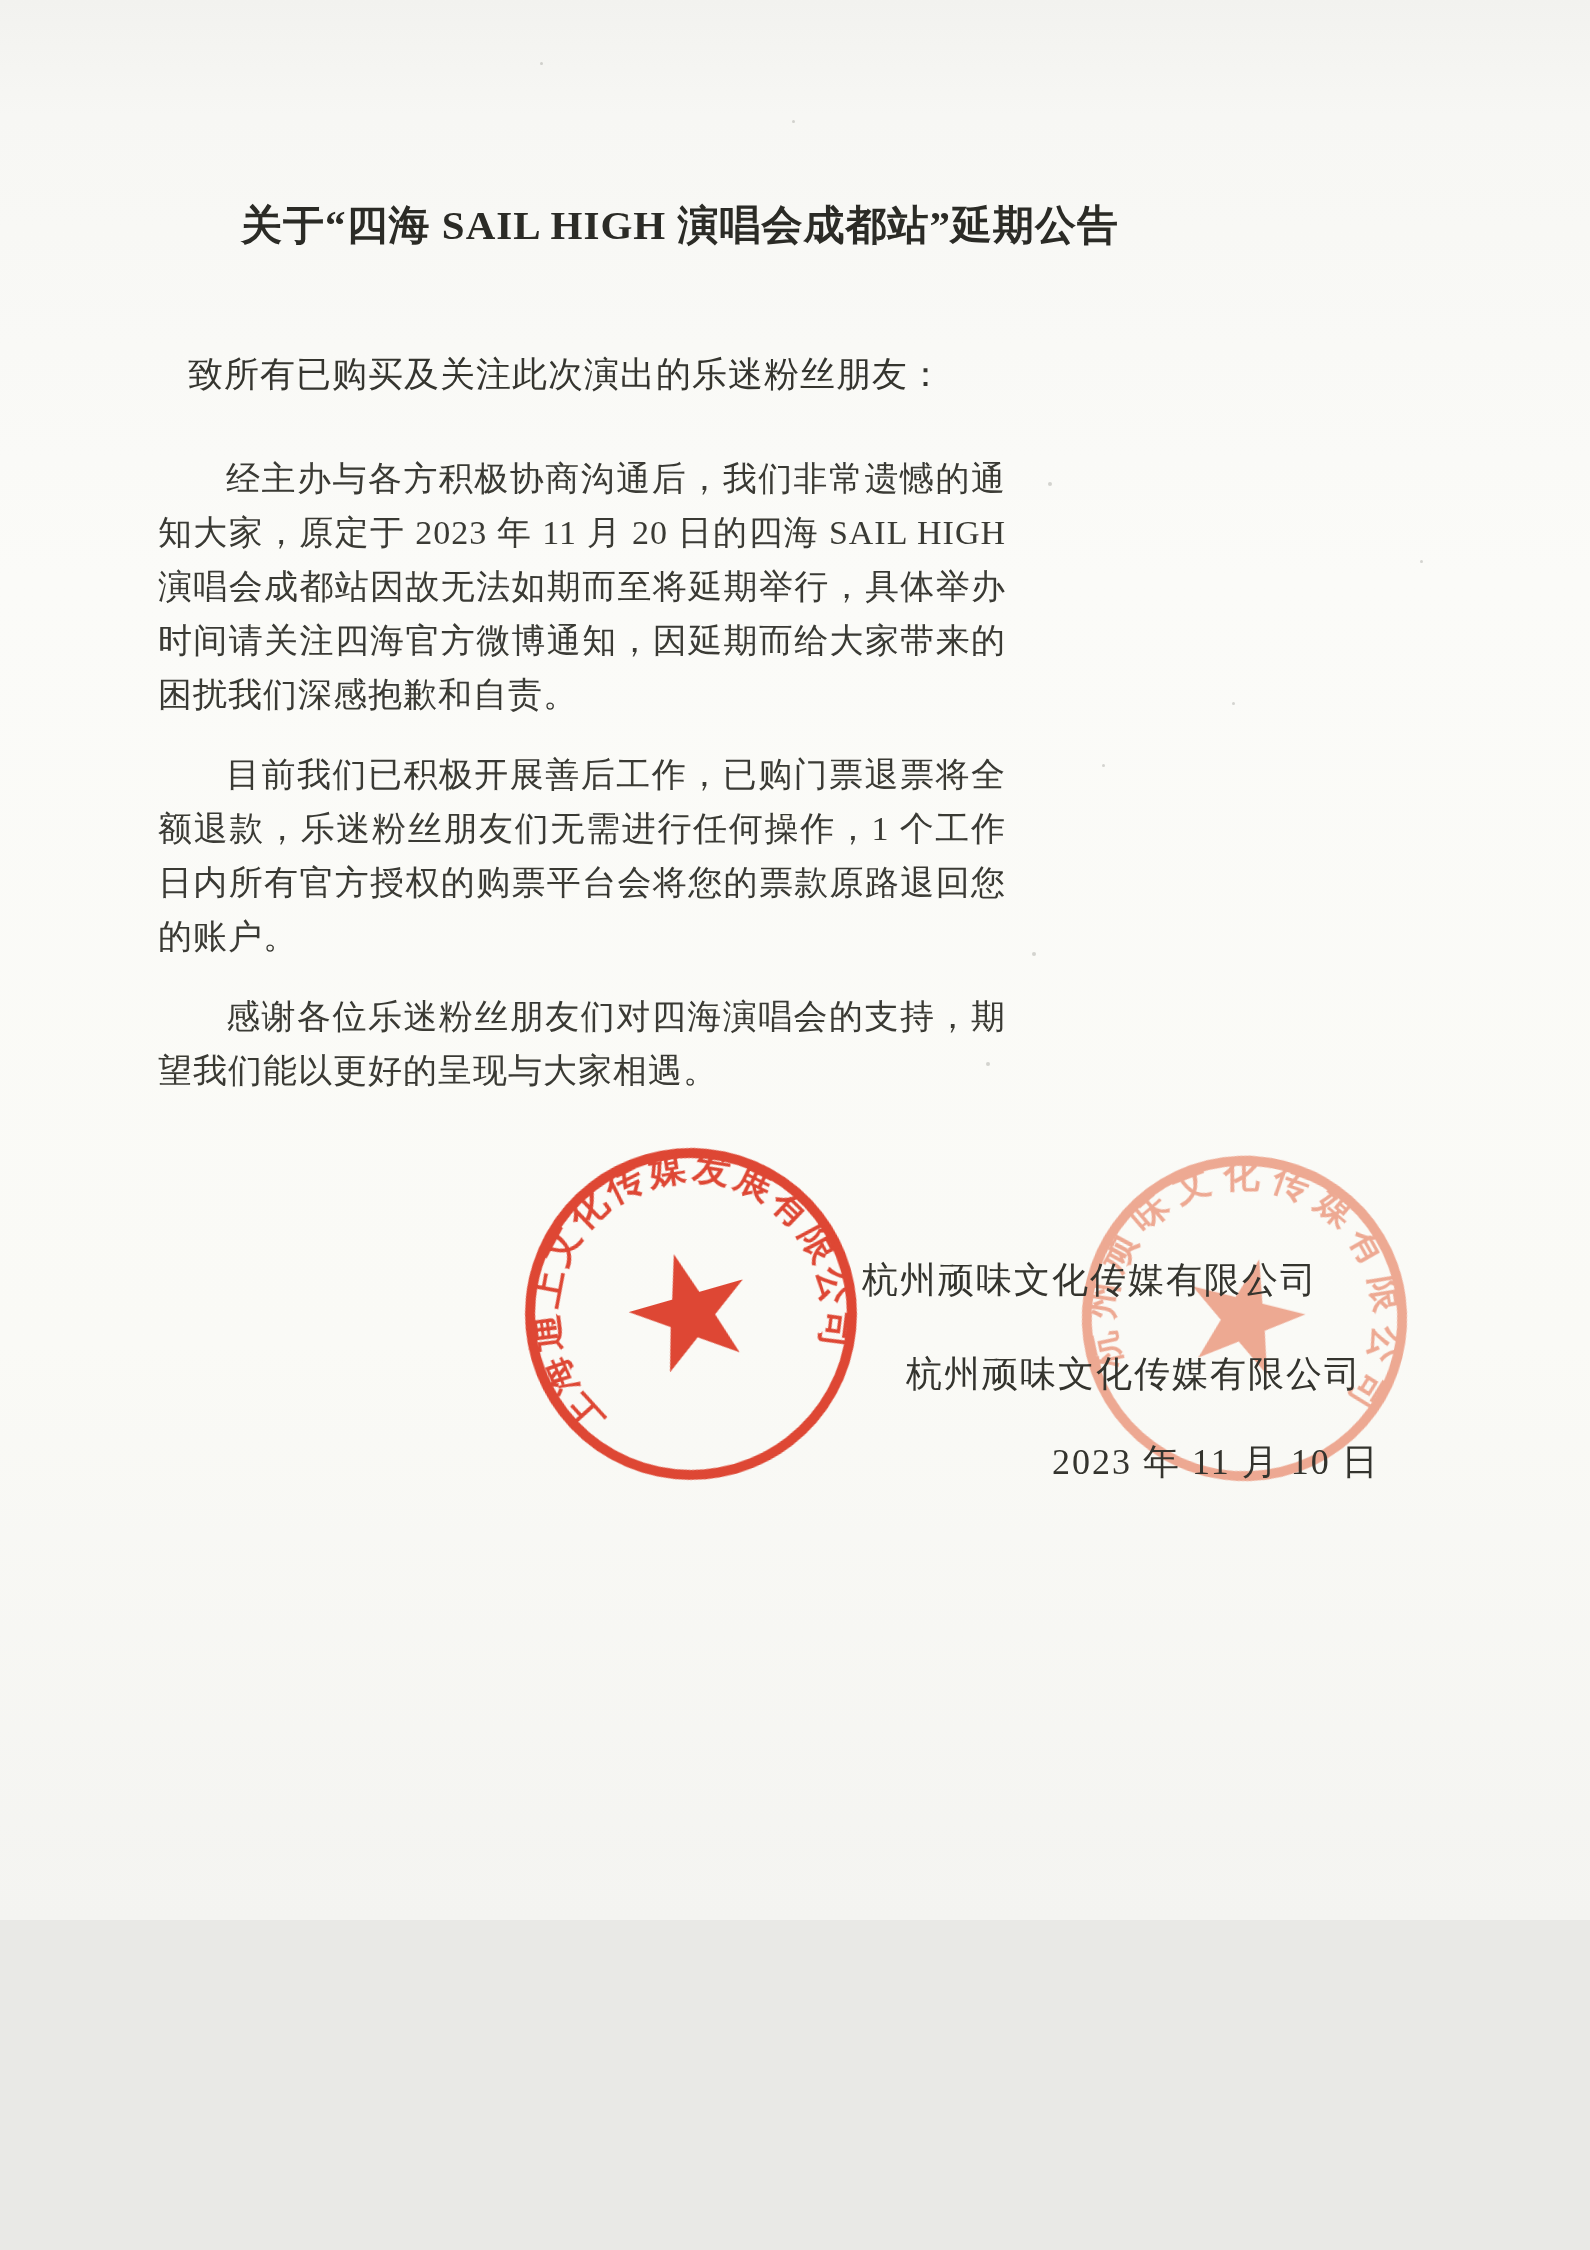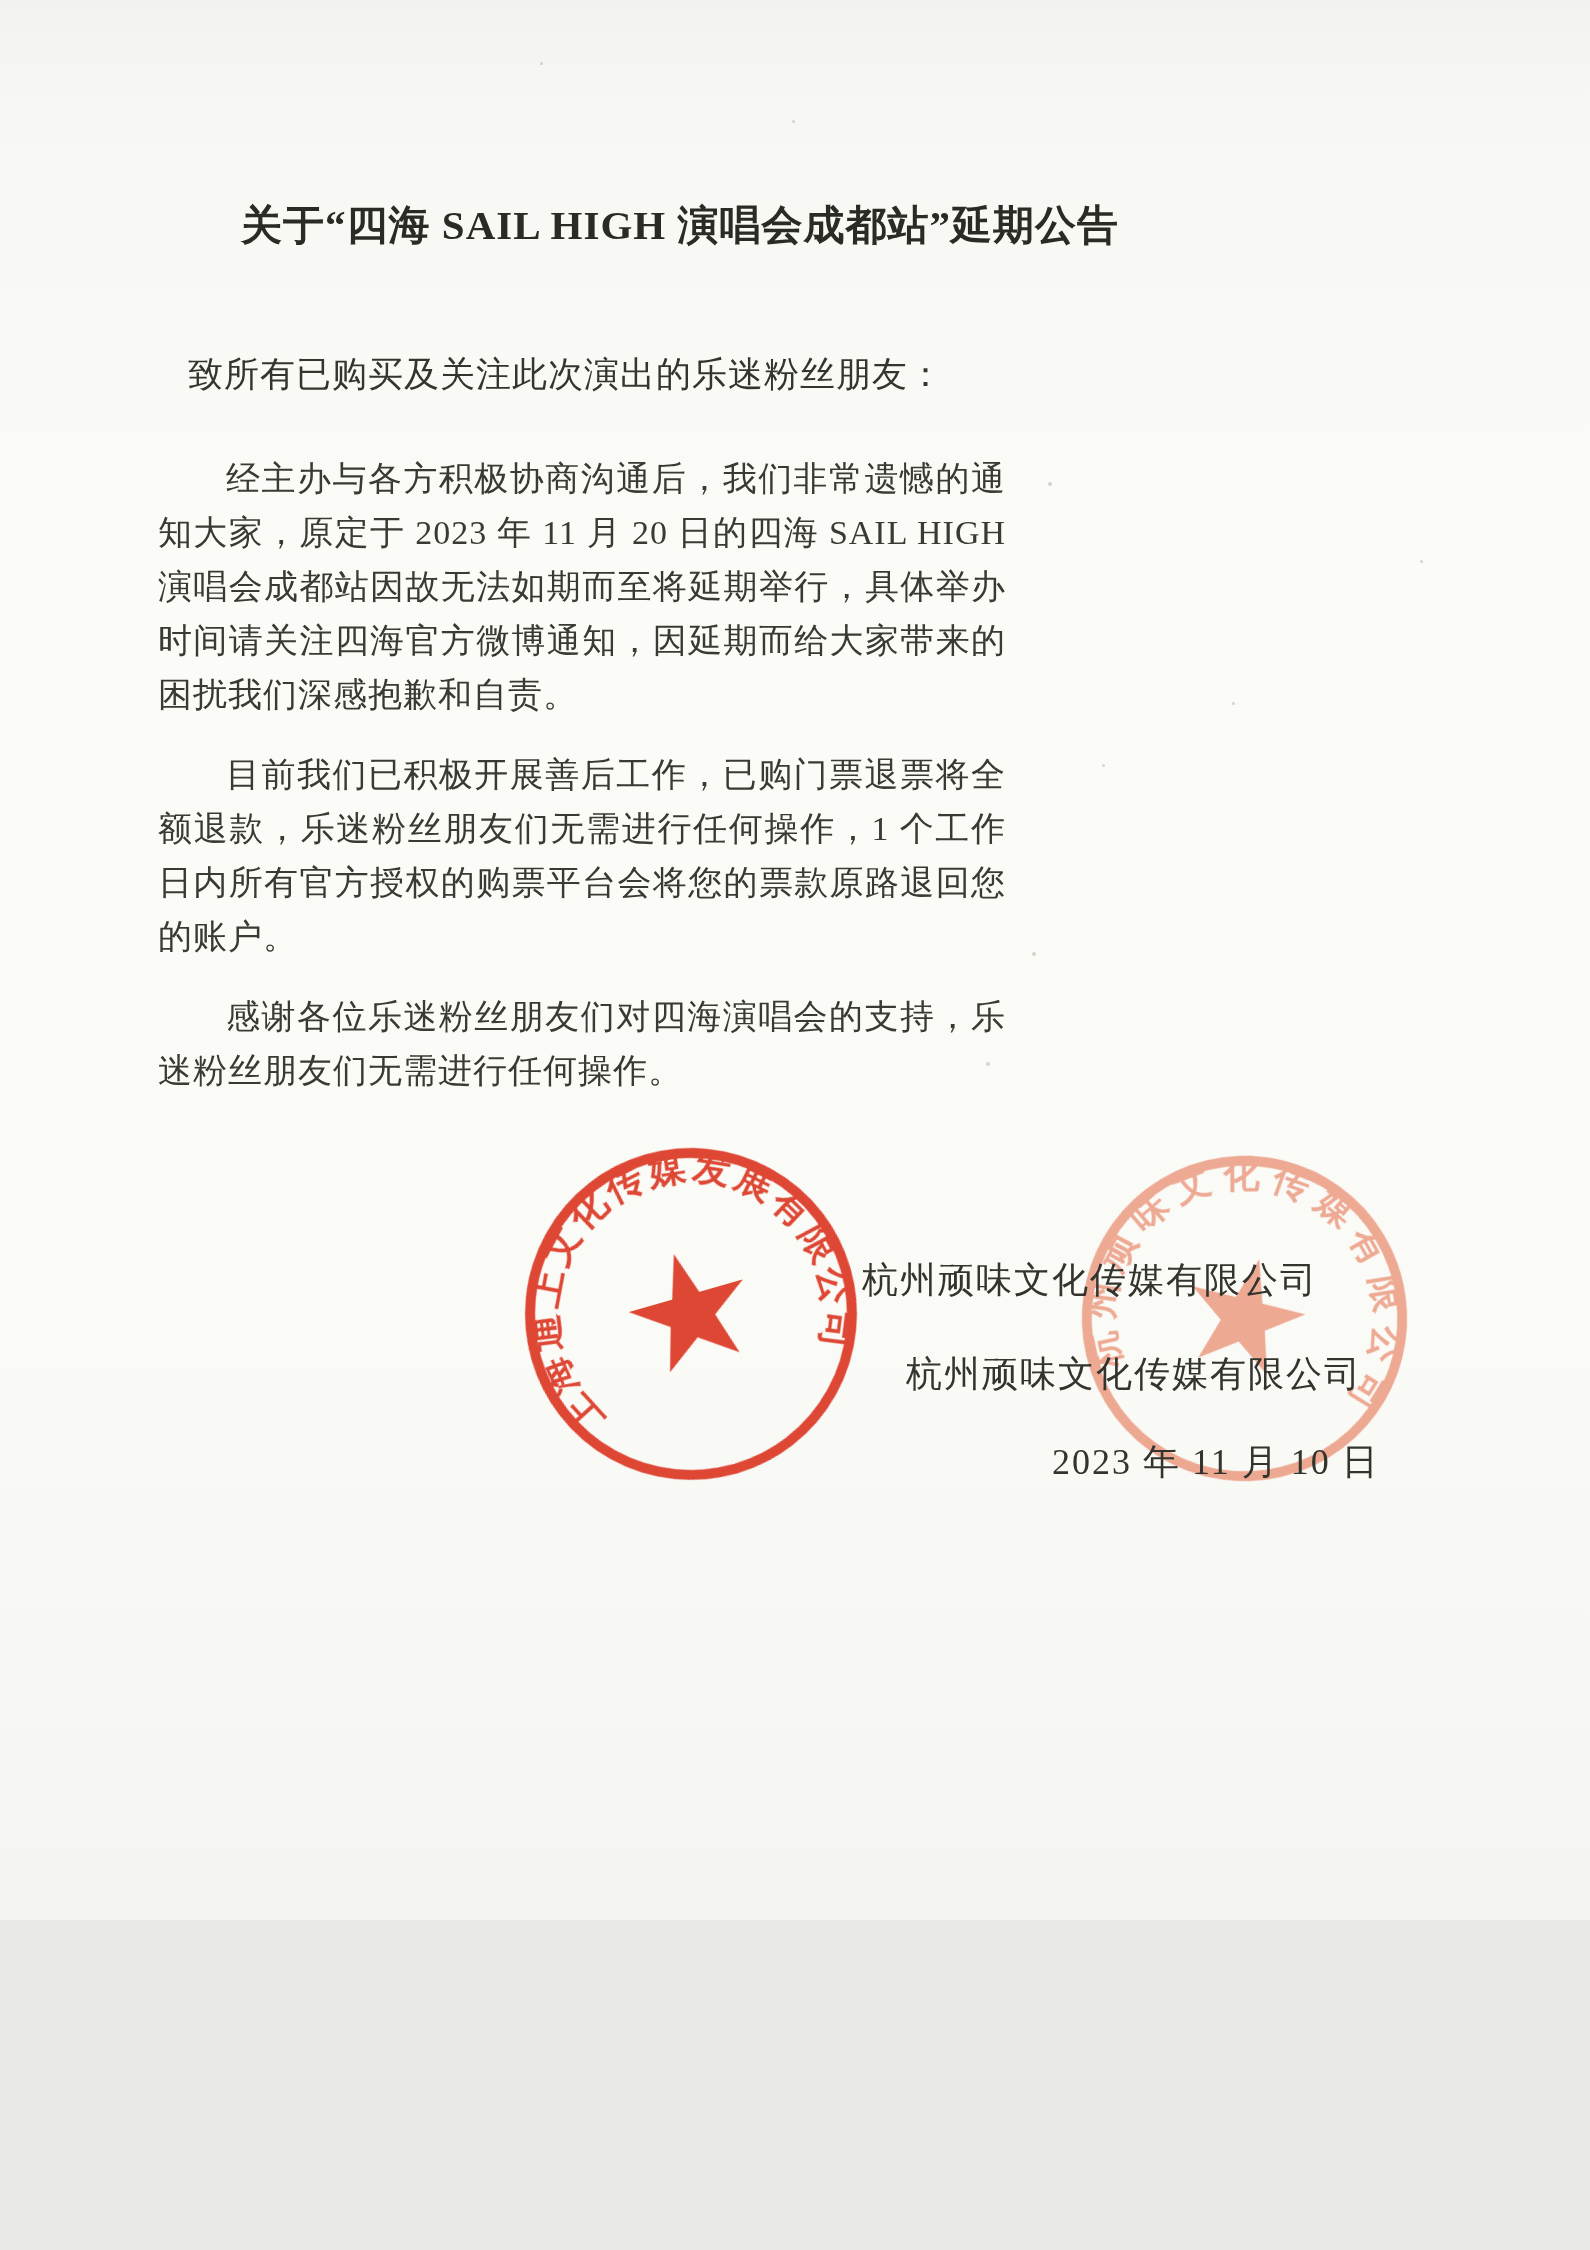--- a/index.html
+++ b/index.html
@@ -60,21 +60,21 @@
 
 <div class="page">
 
   <h1 class="title">关于“四海 SAIL HIGH 演唱会成都站”延期公告</h1>
 
   <p class="salutation">致所有已购买及关注此次演出的乐迷粉丝朋友：</p>
 
   <div class="body-text">
     <p>经主办与各方积极协商沟通后，我们非常遗憾的通知大家，原定于 2023 年 11 月 20 日的四海 SAIL HIGH 演唱会成都站因故无法如期而至将延期举行，具体举办时间请关注四海官方微博通知，因延期而给大家带来的困扰我们深感抱歉和自责。</p>
     <p>目前我们已积极开展善后工作，已购门票退票将全额退款，乐迷粉丝朋友们无需进行任何操作，1 个工作日内所有官方授权的购票平台会将您的票款原路退回您的账户。</p>
-    <p>感谢各位乐迷粉丝朋友们对四海演唱会的支持，乐迷粉丝朋友们无需进行任何操作。</p>
+    <p>感谢各位乐迷粉丝朋友们对四海演唱会的支持，期望我们能以更好的呈现与大家相遇。</p>
   </div>
 
   <svg class="stamp stamp-left" width="352" height="352" viewBox="0 0 350 350">
     <circle cx="175" cy="175" r="160" fill="none" stroke-width="10" stroke="#dc3a26"></circle>
     <polygon points="175,113 189,156 234,156 198,182 211,225 175,199 139,225 152,182 116,156 161,156" fill="#dc3a26"></polygon>
     <path id="arcL" d="M 66 251 A 133 133 0 1 1 284 251" fill="none"></path>
     <text font-size="37" font-weight="bold" letter-spacing="3" fill="#dc3a26">
       <textPath href="#arcL" startOffset="0" textLength="572" lengthAdjust="spacing">上海通上文化传媒发展有限公司</textPath>
     </text>
   </svg>

